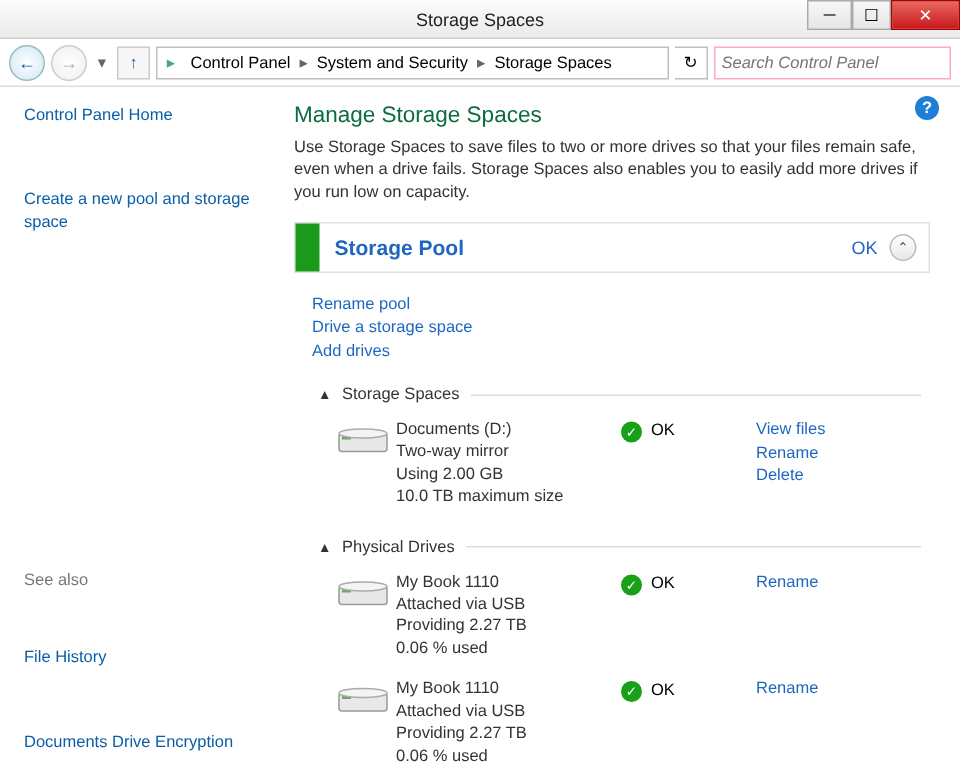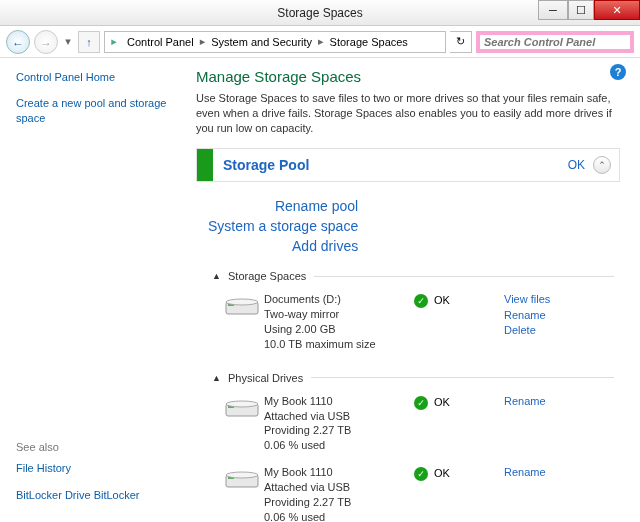--- a/index.html
+++ b/index.html
@@ -16,45 +16,45 @@
 .navbar { height: 32px; display: flex; align-items: center; padding: 0 6px; gap: 4px; border-bottom: 1px solid #ddd; }
 .navcircle { width: 24px; height: 24px; border-radius: 50%; border: 1px solid #9bb; display:flex; align-items:center; justify-content:center; background: radial-gradient(#fff,#cfe6f5); color:#1a5fab; font-size:12px; }
 .navcircle.fwd { background: radial-gradient(#fff,#eee); color:#aaa; border-color:#ccc;}
 .dropdown-tiny { width:12px; height:20px; display:flex; align-items:center; justify-content:center; color:#666; }
 .up-btn { width: 22px; height: 22px; border:1px solid #ccc; display:flex; align-items:center;justify-content:center; background:#f6f6f6; color:#2a63b0;}
 .addressbar { flex:1; height:22px; border:1px solid #bfbfbf; display:flex; align-items:center; font-size:11px; background:#fff; }
 .addr-icon { width:18px; text-align:center; color:#4a8; }
 .crumb { padding: 0 4px; color:#000; }
 .crumb-sep { color:#666; padding:0 2px; }
 .refresh-btn { width:22px; height:22px; border:1px solid #bfbfbf; border-left:none; display:flex;align-items:center;justify-content:center; }
-.searchbox { width:158px; height:22px; border:4px solid #f9a8d4; padding:0 4px; color:#888; font-size:11px; font-style:italic;font-weight:bold; }
+.searchbox { width:158px; height:22px; border:1px solid #f9a8d4; padding:0 4px; color:#888; font-size:11px; font-style:italic; }
 
 .body { display:flex; height: calc(522px - 26px - 32px); }
-.sidebar { width: 190px; padding: 12px 12px 8px 16px; display:flex; flex-direction:column; }
+.sidebar { width: 190px; padding: 12px 12px 8px 16px; display:flex; flex-direction:column;gap:30px; }
 .sidebar a { color:#0a5ea8; text-decoration:none; display:block; margin-bottom:12px; font-size:11px; line-height:1.3; }
 .sidebar .spacer { flex:1; }
 .seealso { color:#777; font-size:11px; margin-bottom:8px; }
 
 .main { flex:1; padding: 10px 20px 10px 6px; position:relative; overflow:hidden;}
 .help-icon { position:absolute; right:14px; top:6px; width:16px;height:16px; border-radius:50%; background:#1e7fd6; color:#fff; font-size:11px; display:flex;align-items:center;justify-content:center; font-weight:bold;}
 .main h1 { color:#0a6d3f; font-weight:normal; font-size:15px; margin-bottom:6px; }
 .main .desc { font-size:11px; color:#333; line-height:1.35; margin-bottom:12px; }
 
 .pool-header { height:34px; border:1px solid #e0e0e0; display:flex; align-items:center; padding-right:8px; }
 .pool-flag { width:16px; height:100%; background:#1a9a1a; }
 .pool-title { color:#1e66c0; font-size:14px; margin-left:10px; flex:1;font-weight:bold; }
 .pool-status { color:#1e66c0; font-size:12px; margin-right:8px; }
 .collapse-btn { width:18px;height:18px;border:1px solid #bbb;border-radius:50%; display:flex;align-items:center;justify-content:center; background:linear-gradient(#fff,#e8e8e8); font-size:9px; color:#555;}
 
 .pool-body { padding: 14px 6px 0 12px; }
 .capacity-row { display:flex; }
 .capacity-left { flex:1; }
 .progressbar { width: 190px; height:12px; border:1px solid #bcbcbc; border-radius:2px; background:linear-gradient(#f8f8f8,#ececec); margin-bottom:4px; }
 .capacity-text { font-size:11px; color:#333; }
-.pool-links { font-size:14px; line-height:1.45;text-align:right; }
+.pool-links { font-size:11px; line-height:1.45; }
 .pool-links a{ color:#1e66c0; text-decoration:none; display:block;}
 
 .section-hdr { display:flex; align-items:center; margin:14px 0 4px 4px; font-size:11px; color:#333;}
 .section-hdr .chev { width:12px; color:#333; font-size:9px; margin-right:4px;}
 .section-hdr .line { flex:1; border-top:1px solid #ddd; margin-left:8px; }
 
 .item-row { display:flex; padding:6px 0 6px 12px; }
 .drive-icon { width:44px; display:flex; align-items:flex-start; justify-content:center; padding-top:4px;}
 .drive-svg { width:34px; height:22px; }
 .item-info { width:150px; font-size:11px; color:#333; line-height:1.35; }
@@ -92,40 +92,40 @@
   <input class="searchbox" placeholder="Search Control Panel" style="">
 </div>
 
 <div class="body">
   <div class="sidebar">
     <a href="#">Control Panel Home</a>
     <a href="#">Create a new pool and storage space</a>
     <div class="spacer"></div>
     <div class="seealso">See also</div>
     <a href="#">File History</a>
-    <a href="#">BitLocker Drive BitLocker</a>
+    <a href="#">Documents Drive Encryption</a>
   </div>
 
   <div class="main">
     <div class="help-icon">?</div>
     <h1>Manage Storage Spaces</h1>
     <p class="desc">Use Storage Spaces to save files to two or more drives so that your files remain safe, even when a drive fails. Storage Spaces also enables you to easily add more drives if you run low on capacity.</p>
 
     <div class="pool-header">
       <div class="pool-flag"></div>
       <div class="pool-title">Storage Pool</div>
       <div class="pool-status">OK</div>
       <div class="collapse-btn">⌃</div>
     </div>
 
     <div class="pool-body">
       <div class="capacity-row">
         <div class="pool-links">
           <a href="#">Rename pool</a>
-          <a href="#">System a storage space</a>
+          <a href="#">Drive a storage space</a>
           <a href="#">Add drives</a>
         </div>
       </div>
 
       <div class="section-hdr">
         <span class="chev">▲</span>
         <span>Storage Spaces</span>
         <span class="line"></span>
       </div>
 

